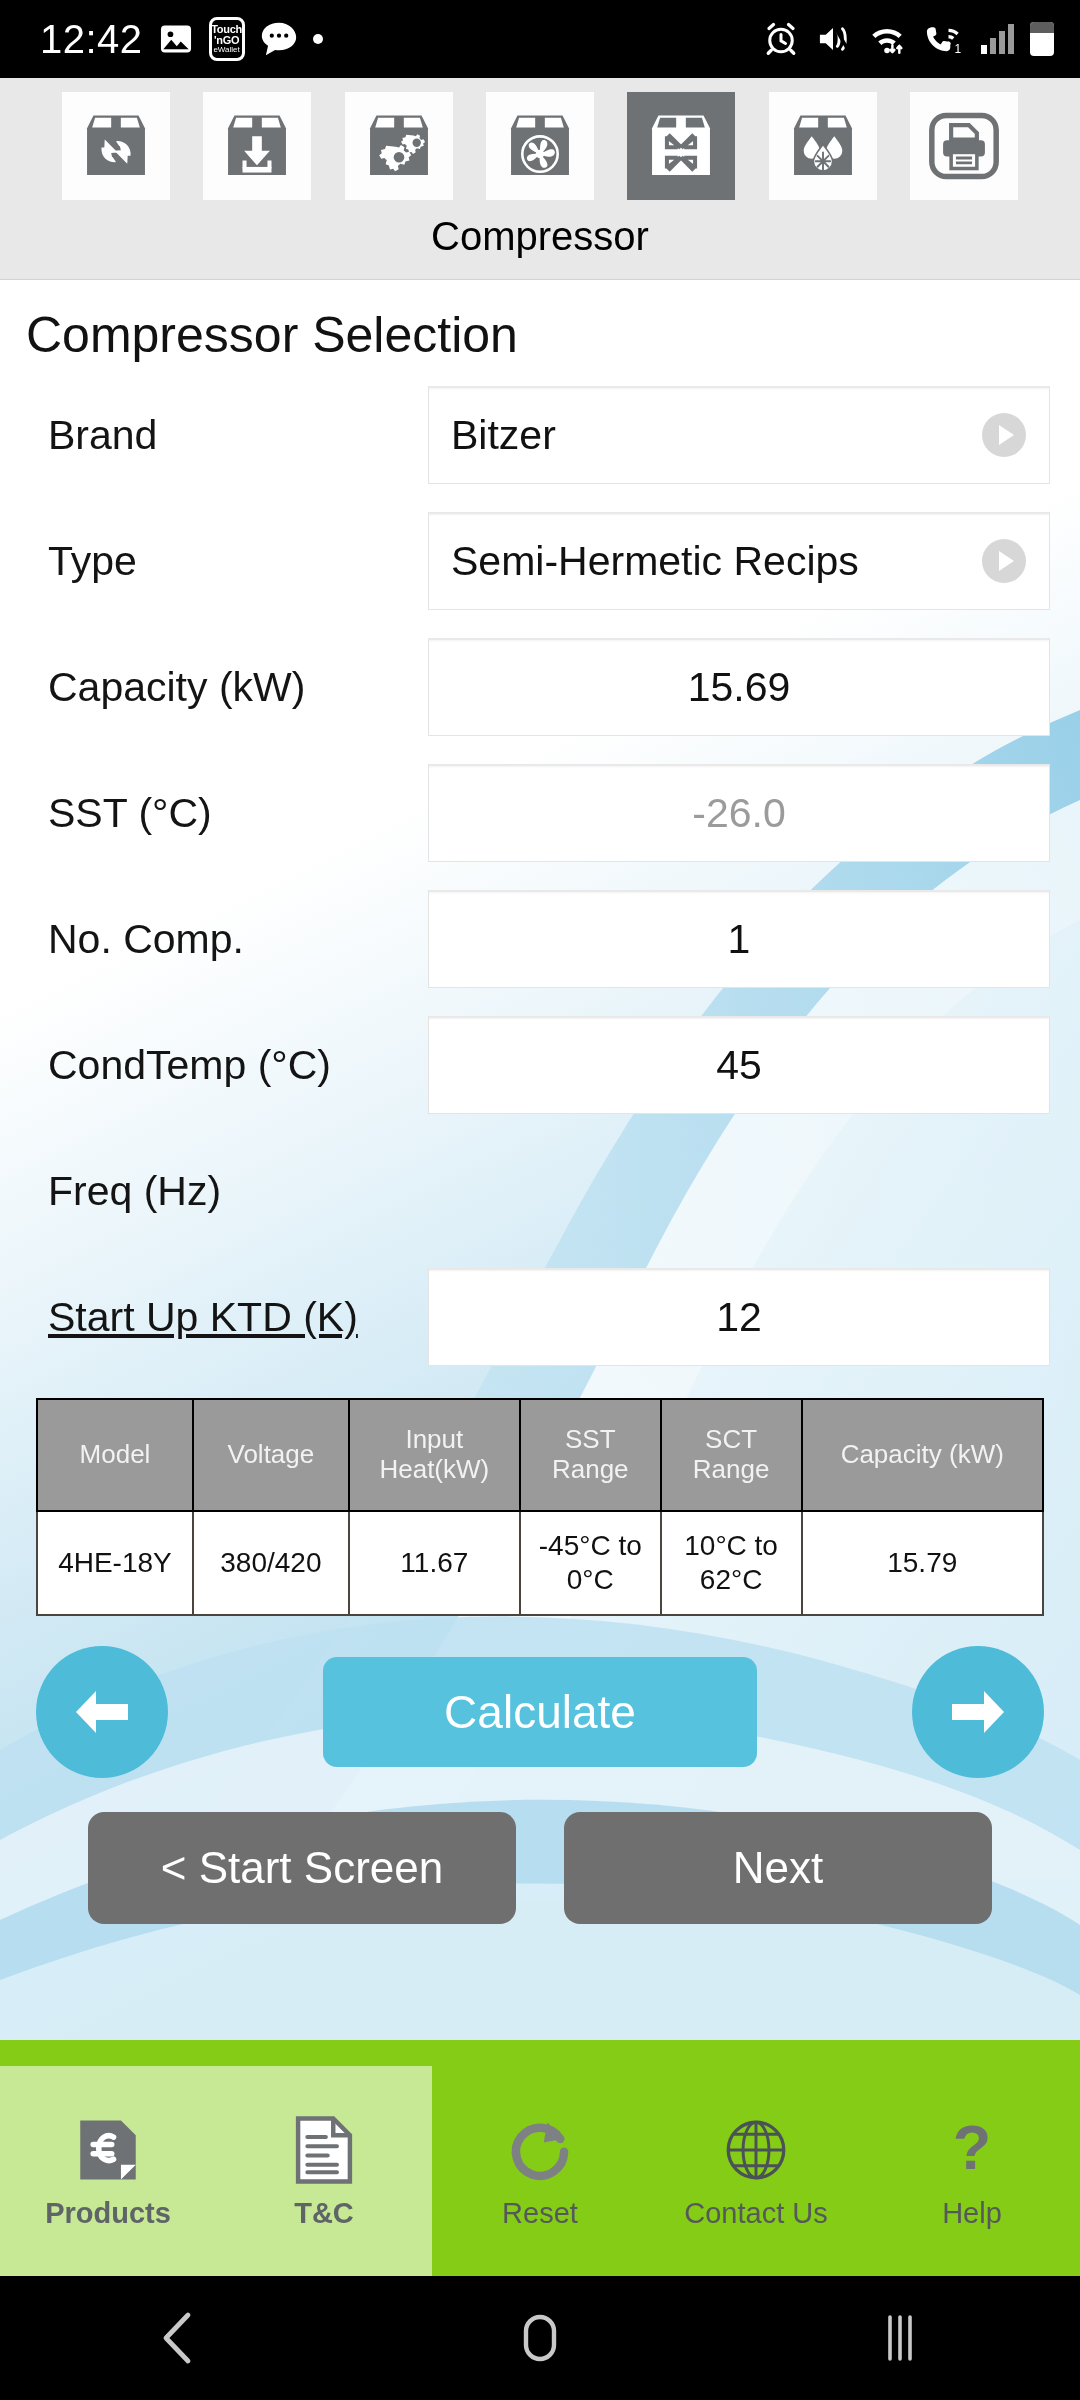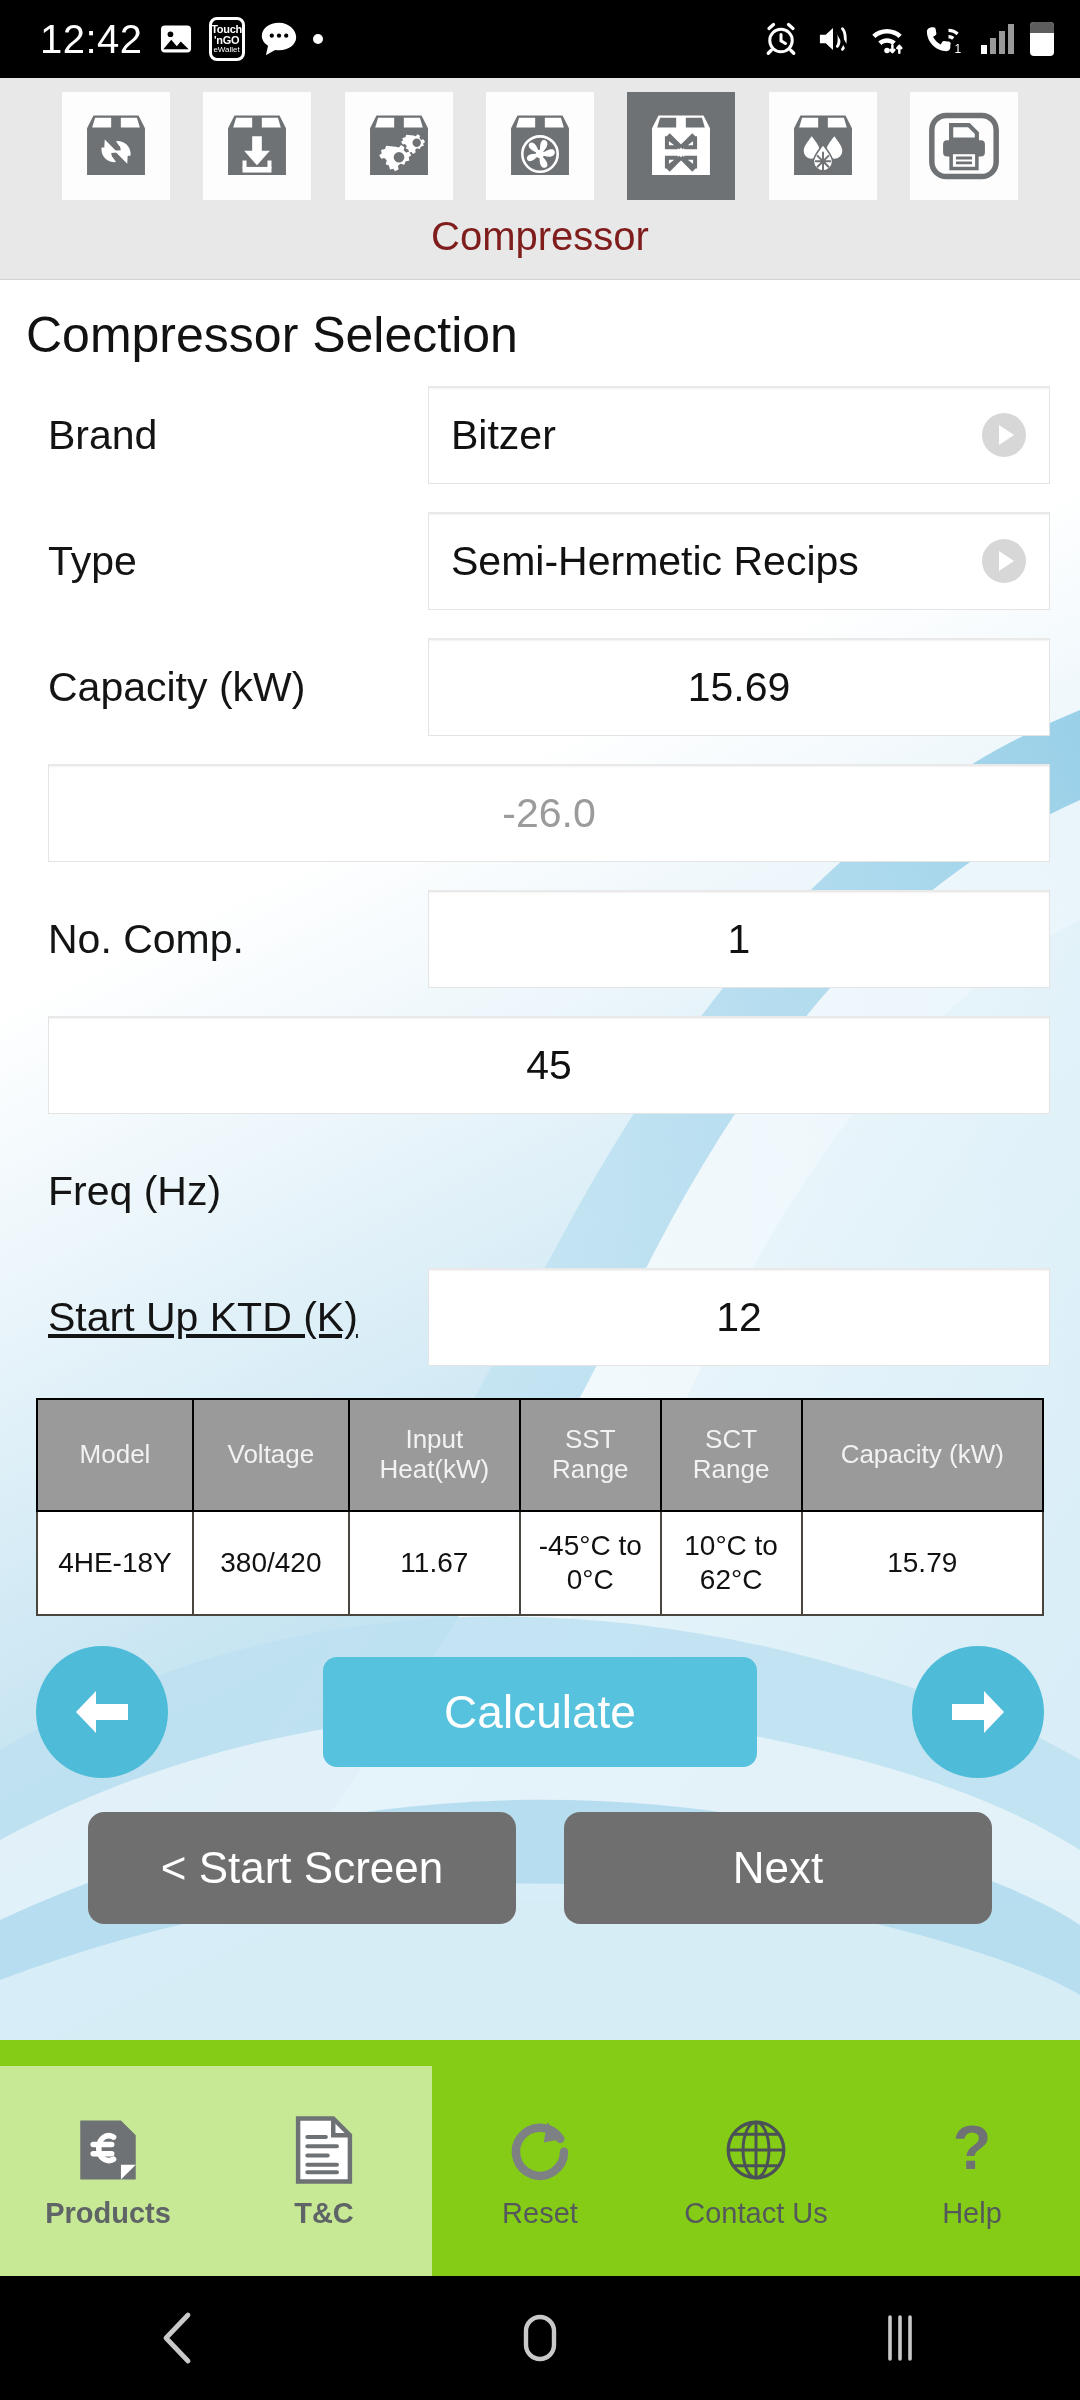--- a/index.html
+++ b/index.html
@@ -69,21 +69,21 @@
     padding: 0 62px;
   }
   .tb-btn {
     width: 108px; height: 108px;
     background: #fdfdfd;
     display: flex; align-items: center; justify-content: center;
   }
   .tb-btn.selected { background: #6e7275; }
   .tb-title {
     text-align: center;
-    font-size: 40px; color: #7f1d1d;
+    font-size: 40px; color: #000000;
     padding: 14px 0 20px 0;
     font-family: "Liberation Sans", sans-serif;
   }
 
   
   .content {
     position: relative;
     flex: 1 1 auto;
     overflow: hidden;
     background: #84cc16;
@@ -434,37 +434,39 @@
       <div class="frow">
         <div class="flabel">Capacity (kW)</div>
         <div class="fieldwrap">
           <div class="field">
             <span class="val">15.69</span>
           </div>
         </div>
       </div>
 
       <div class="frow">
+        <div class="flabel">SST (°C)</div>
         <div class="fieldwrap">
           <div class="field">
             <span class="val placeholder">-26.0</span>
           </div>
         </div>
       </div>
 
       <div class="frow">
         <div class="flabel">No. Comp.</div>
         <div class="fieldwrap">
           <div class="field">
             <span class="val">1</span>
           </div>
         </div>
       </div>
 
       <div class="frow">
+        <div class="flabel">CondTemp (°C)</div>
         <div class="fieldwrap">
           <div class="field">
             <span class="val">45</span>
           </div>
         </div>
       </div>
 
       <div class="frow">
         <div class="flabel">Freq (Hz)</div>
       </div>

